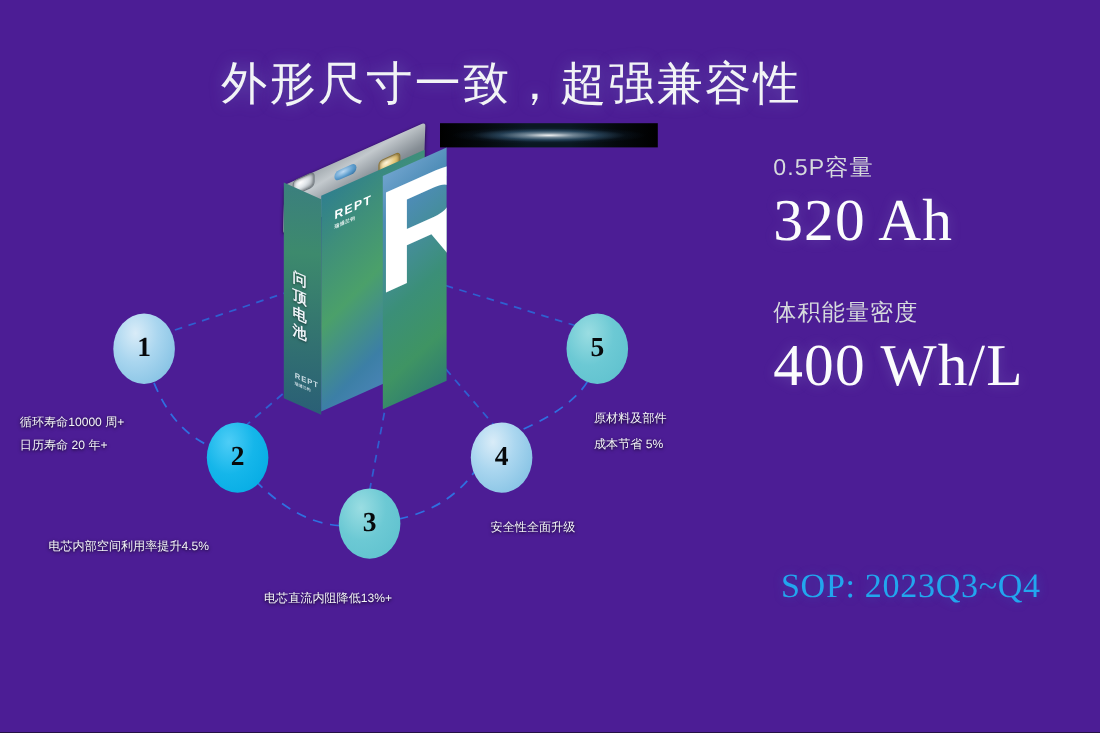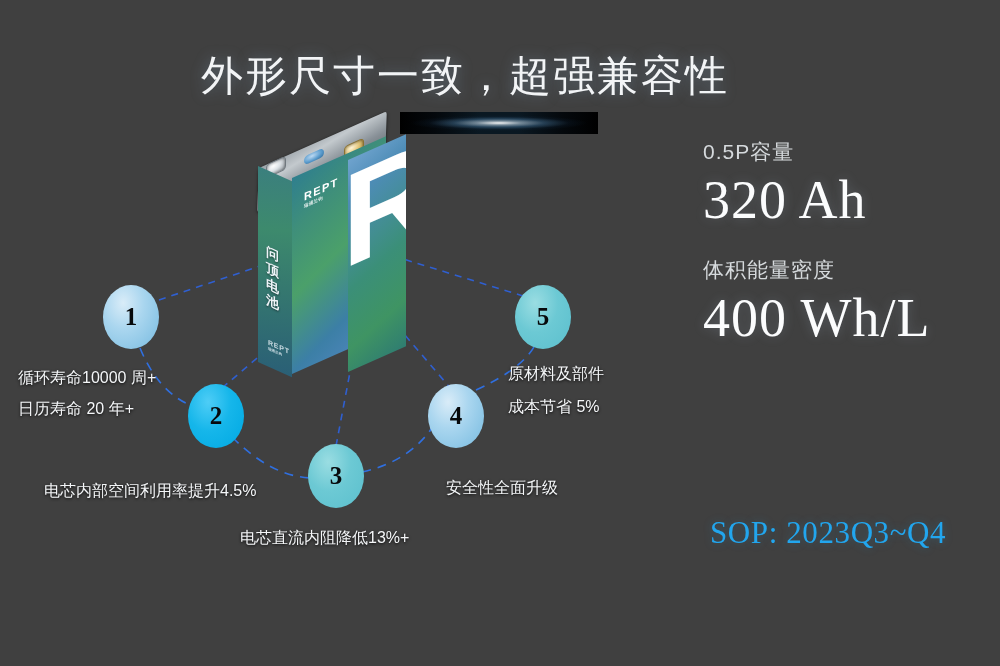--- a/index.html
+++ b/index.html
@@ -6,21 +6,21 @@
   * { margin:0; padding:0; box-sizing:border-box; }
   html, body {
     width:1000px; height:666px;
     background:#0c0c0d;
     overflow:hidden;
     font-family:"Liberation Sans", sans-serif;
   }
   #slide {
     position:relative;
     width:1000px; height:666px;
-    background:#404040;
+    background:#4c1d95;
     text-decoration:underline;
   }
 
   
   #title {
     position:absolute;
     left:0; top:48px;
     width:930px;
     text-align:center;
     font-family:"Liberation Sans", sans-serif;
@@ -197,49 +197,50 @@
   #node-1 { left:103px; top:285px; }
   #node-2 { left:188px; top:384px; }
   #node-3 { left:308px; top:444px; }
   #node-4 { left:428px; top:384px; }
   #node-5 { left:515px; top:285px; }
 
   
   .feat {
     position:absolute;
     color:#f4f6f8;
-    font-size:16px;
+    font-size:11px;
     line-height:1.95;
     white-space:nowrap;
     text-shadow:0 1px 3px rgba(0,0,0,.85);
+    margin-top:12px;
   }
   #feat-1 { left:18px;  top:362px; }
   #feat-2 { left:44px;  top:475px; }
   #feat-3 { left:240px; top:522px; }
-  #feat-4 { left:446px; top:472px; }
-  #feat-5 { left:508px; top:358px; line-height:2.05; }
+  #feat-4 { left:446px; top:458px; }
+  #feat-5 { left:540px; top:358px; line-height:2.05; }
 
   
   #specs { position:absolute; left:703px; top:138px; width:290px; }
   .spec-label {
     color:#d6dadd;
     font-size:21px;
     letter-spacing:1px;
     margin-bottom:2px;
   }
   .spec-value {
     font-family:"Liberation Serif", serif;
     color:#fbfcfd;
     font-size:54px;
     font-weight:400;
     letter-spacing:1px;
     line-height:1.22;
     text-shadow:0 0 12px rgba(180,205,230,.22);
   }
-  .spec-block + .spec-block { margin-top:22px; }
+  .spec-block + .spec-block { margin-top:36px; }
 
   #cert {
     position:absolute;
     left:648px; top:454px;
     font-family:"Liberation Serif", serif;
     color:#b6bcc1;
     font-size:17px;
     letter-spacing:.3px;
     white-space:nowrap;
   }

